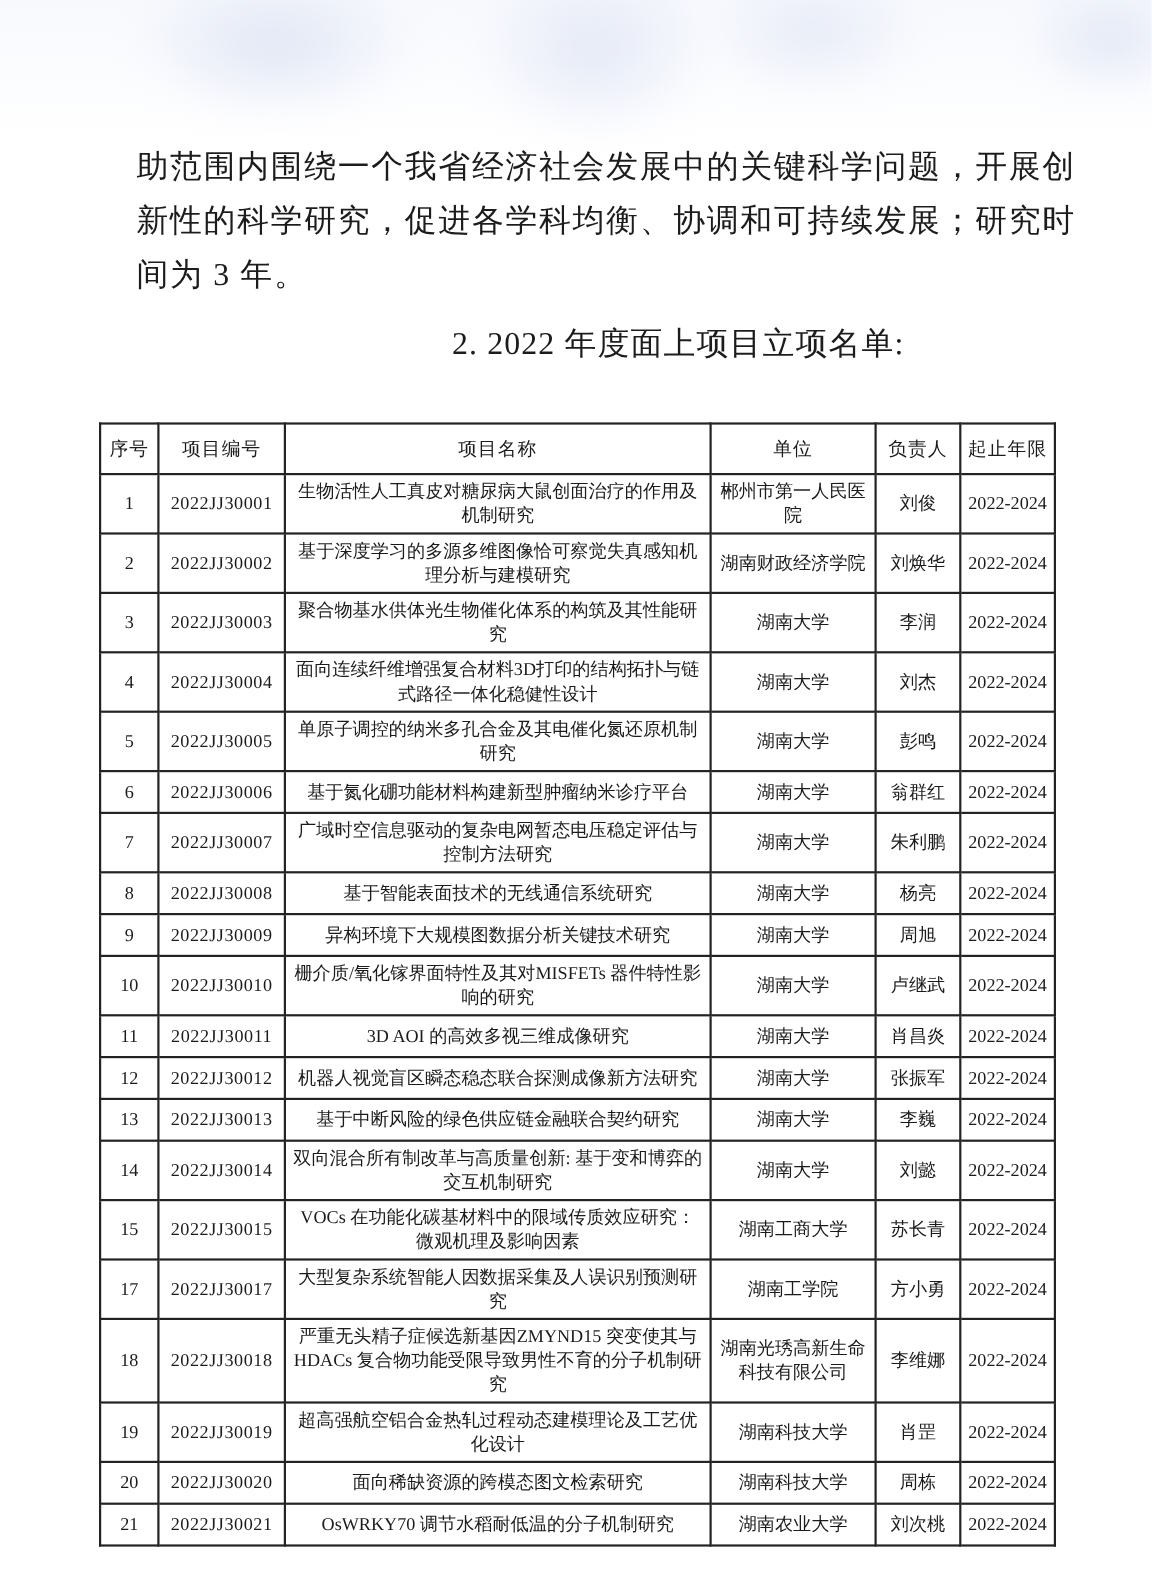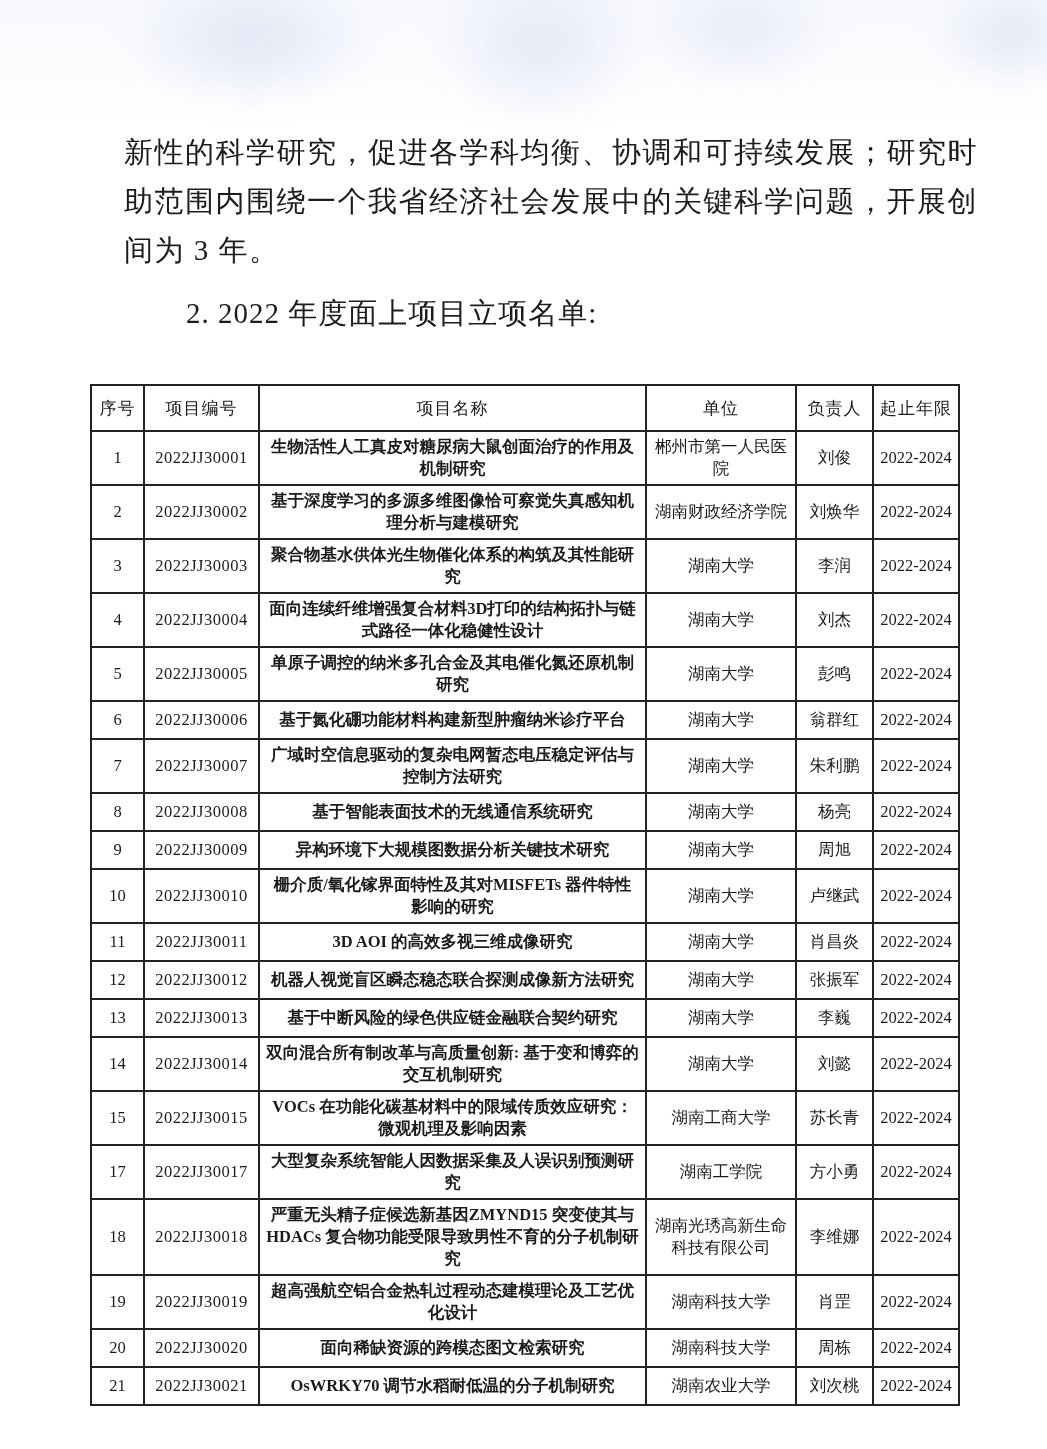--- a/index.html
+++ b/index.html
@@ -38,20 +38,21 @@
     letter-spacing: 1.5px;
     text-align: justify;
     text-justify: inter-ideograph;
     white-space: nowrap;
   }
   .section-heading {
     margin: 14px 0 0 186px;
     font-size: 29px;
     line-height: 49px;
     letter-spacing: 1px;
+    text-align: center;
   }
 
   table.projects {
     margin: 46px 0 0 90px;
     width: 868px;
     border-collapse: collapse;
     table-layout: fixed;
     font-family: "Liberation Serif", "DejaVu Serif", serif;
   }
   table.projects th, table.projects td {
@@ -66,36 +67,36 @@
     height: 40px;
     padding: 2px 2px;
     letter-spacing: 1px;
   }
   table.projects td {
     font-size: 16.5px;
     line-height: 22px;
     padding: 4px 3px;
     height: 28px;
   }
-  table.projects td.c-title { padding: 4px 6px; font-weight: bold; }
+  table.projects td.c-title { padding: 4px 6px; }
   table.projects td.c-id { letter-spacing: .5px; }
 </style>
 </head>
 <body>
 
 <div class="page">
 
   <div class="haze haze1"></div>
   <div class="haze haze2"></div>
   <div class="haze haze3"></div>
   <div class="haze haze4"></div>
 
   <div class="body-text">
+    <div class="body-line">助范围内围绕一个我省经济社会发展中的关键科学问题，开展创</div>
     <div class="body-line">新性的科学研究，促进各学科均衡、协调和可持续发展；研究时</div>
-    <div class="body-line">助范围内围绕一个我省经济社会发展中的关键科学问题，开展创</div>
     <div class="body-line">间为 3 年。</div>
   </div>
 
   <div class="section-heading">2. 2022 年度面上项目立项名单:</div>
 
   <table class="projects">
     <colgroup>
       <col style="width:53px">
       <col style="width:115px">
       <col style="width:387px">

